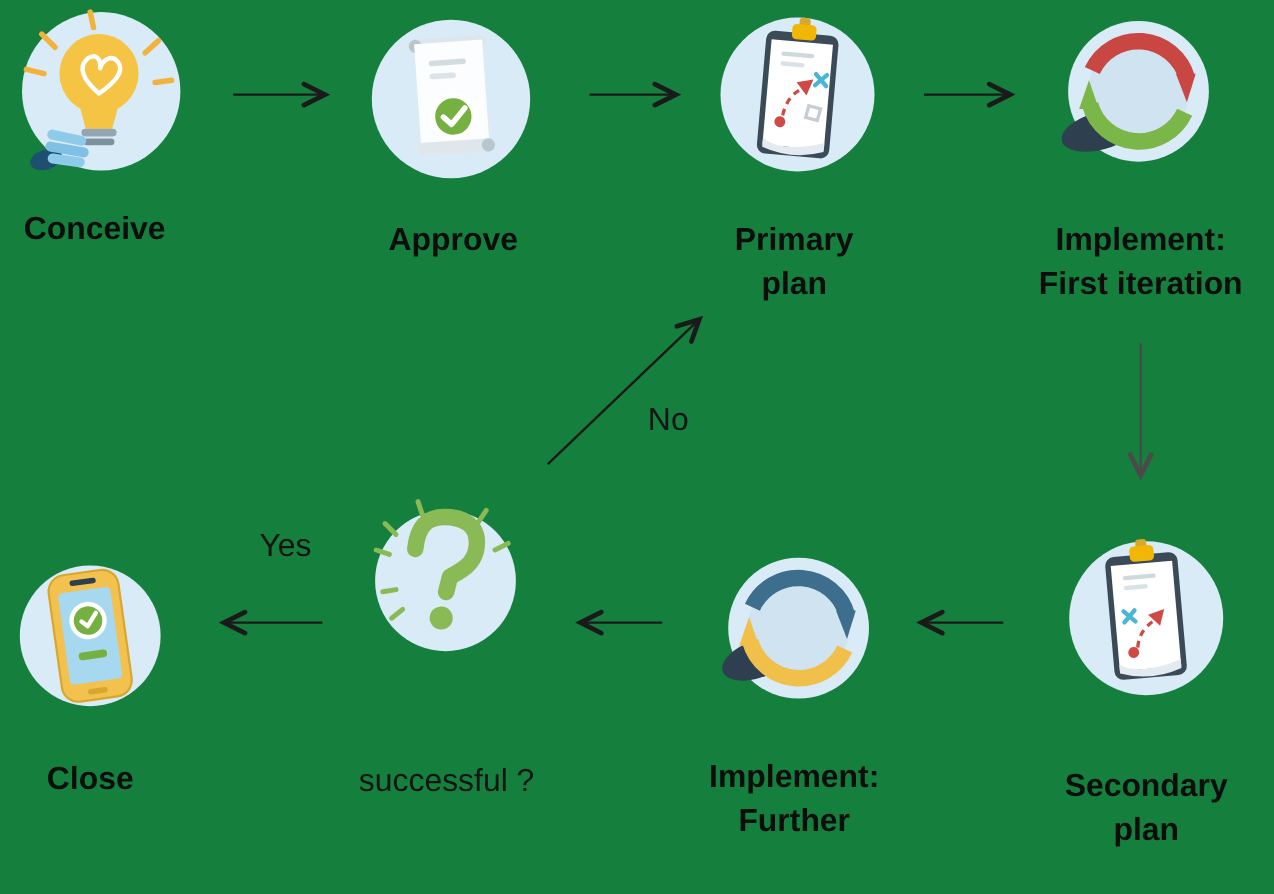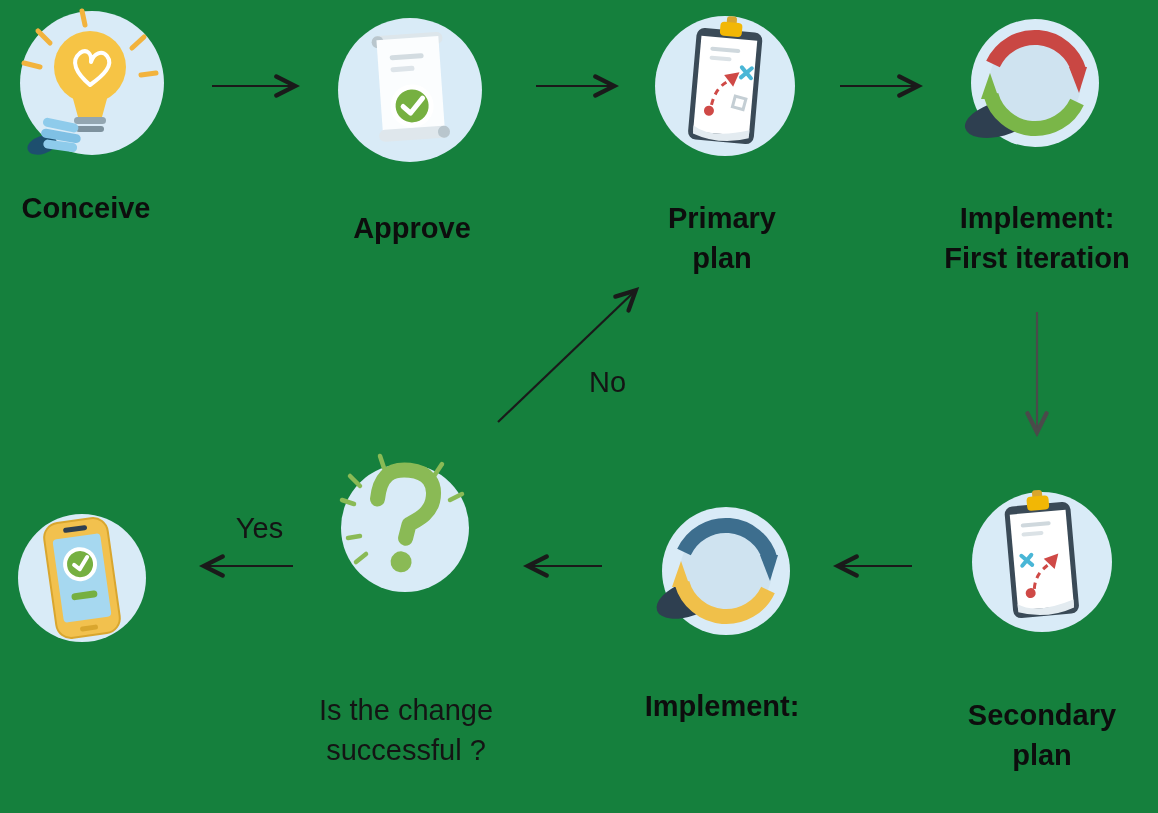--- a/index.html
+++ b/index.html
@@ -177,46 +177,49 @@
         <rect x="61" y="92" width="26" height="7" rx="3.5" fill="#76b041"></rect>
         <rect x="65" y="126" width="18" height="5" rx="2.5" fill="#d9a62e"></rect>
       </g>
     </svg>
   </div>
 
   <div class="label bold" style="left:-2px;top:188px;width:176px">
     <div>Conceive</div>
   </div>
 
-  <div class="label bold" style="left:322px;top:208px;width:180px">
+  <div class="label bold" style="left:322px;top:198px;width:180px">
     <div>Approve</div>
   </div>
 
   <div class="label bold" style="left:632px;top:198px;width:180px">
     <div>Primary</div>
     <div>plan</div>
   </div>
 
   <div class="label bold" style="left:907px;top:198px;width:260px">
     <div>Implement:</div>
     <div>First iteration</div>
   </div>
 
   <div class="label bold" style="left:932px;top:695px;width:220px">
     <div>Secondary</div>
     <div>plan</div>
   </div>
 
   <div class="label bold" style="left:612px;top:686px;width:220px">
     <div>Implement:</div>
+    <div>Further</div>
   </div>
 
   <div class="label regular" style="left:270px;top:690px;width:272px">
-    <div>Is the change</div>
     <div>successful ?</div>
   </div>
 
-
-  <div class="label regular" style="left:222px;top:508px;width:75px">Yes</div>
+  <div class="label bold" style="left:12px;top:688px;width:140px">
+    <div>Close</div>
+  </div>
+
+  <div class="label regular" style="left:222px;top:476px;width:75px">Yes</div>
 
   <div class="label regular" style="left:575px;top:362px;width:65px">No</div>
 
 </div>
 
 </body></html>

